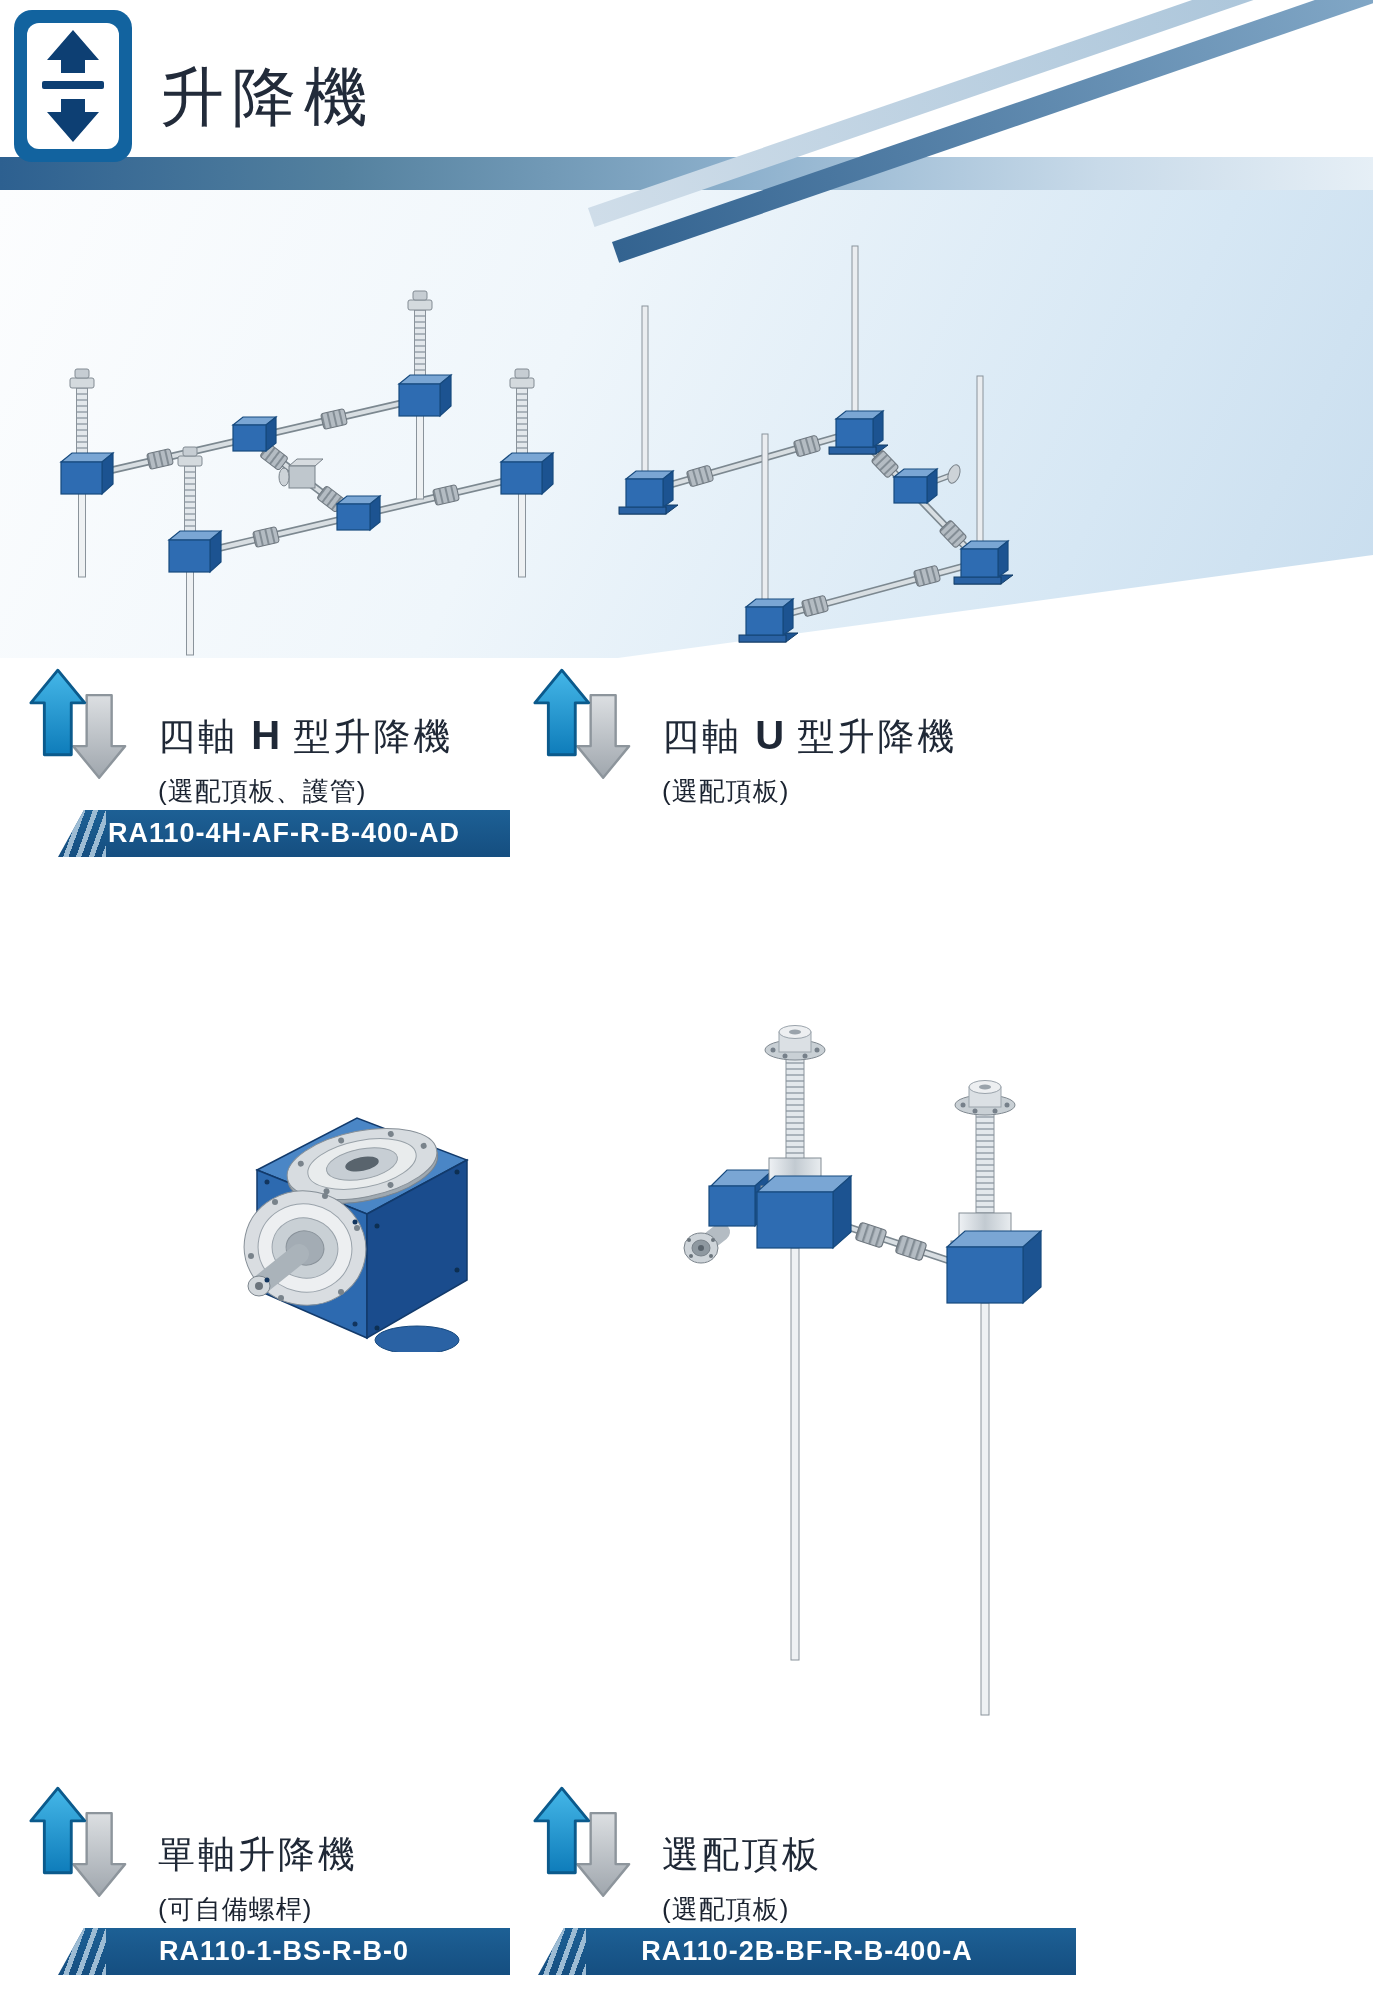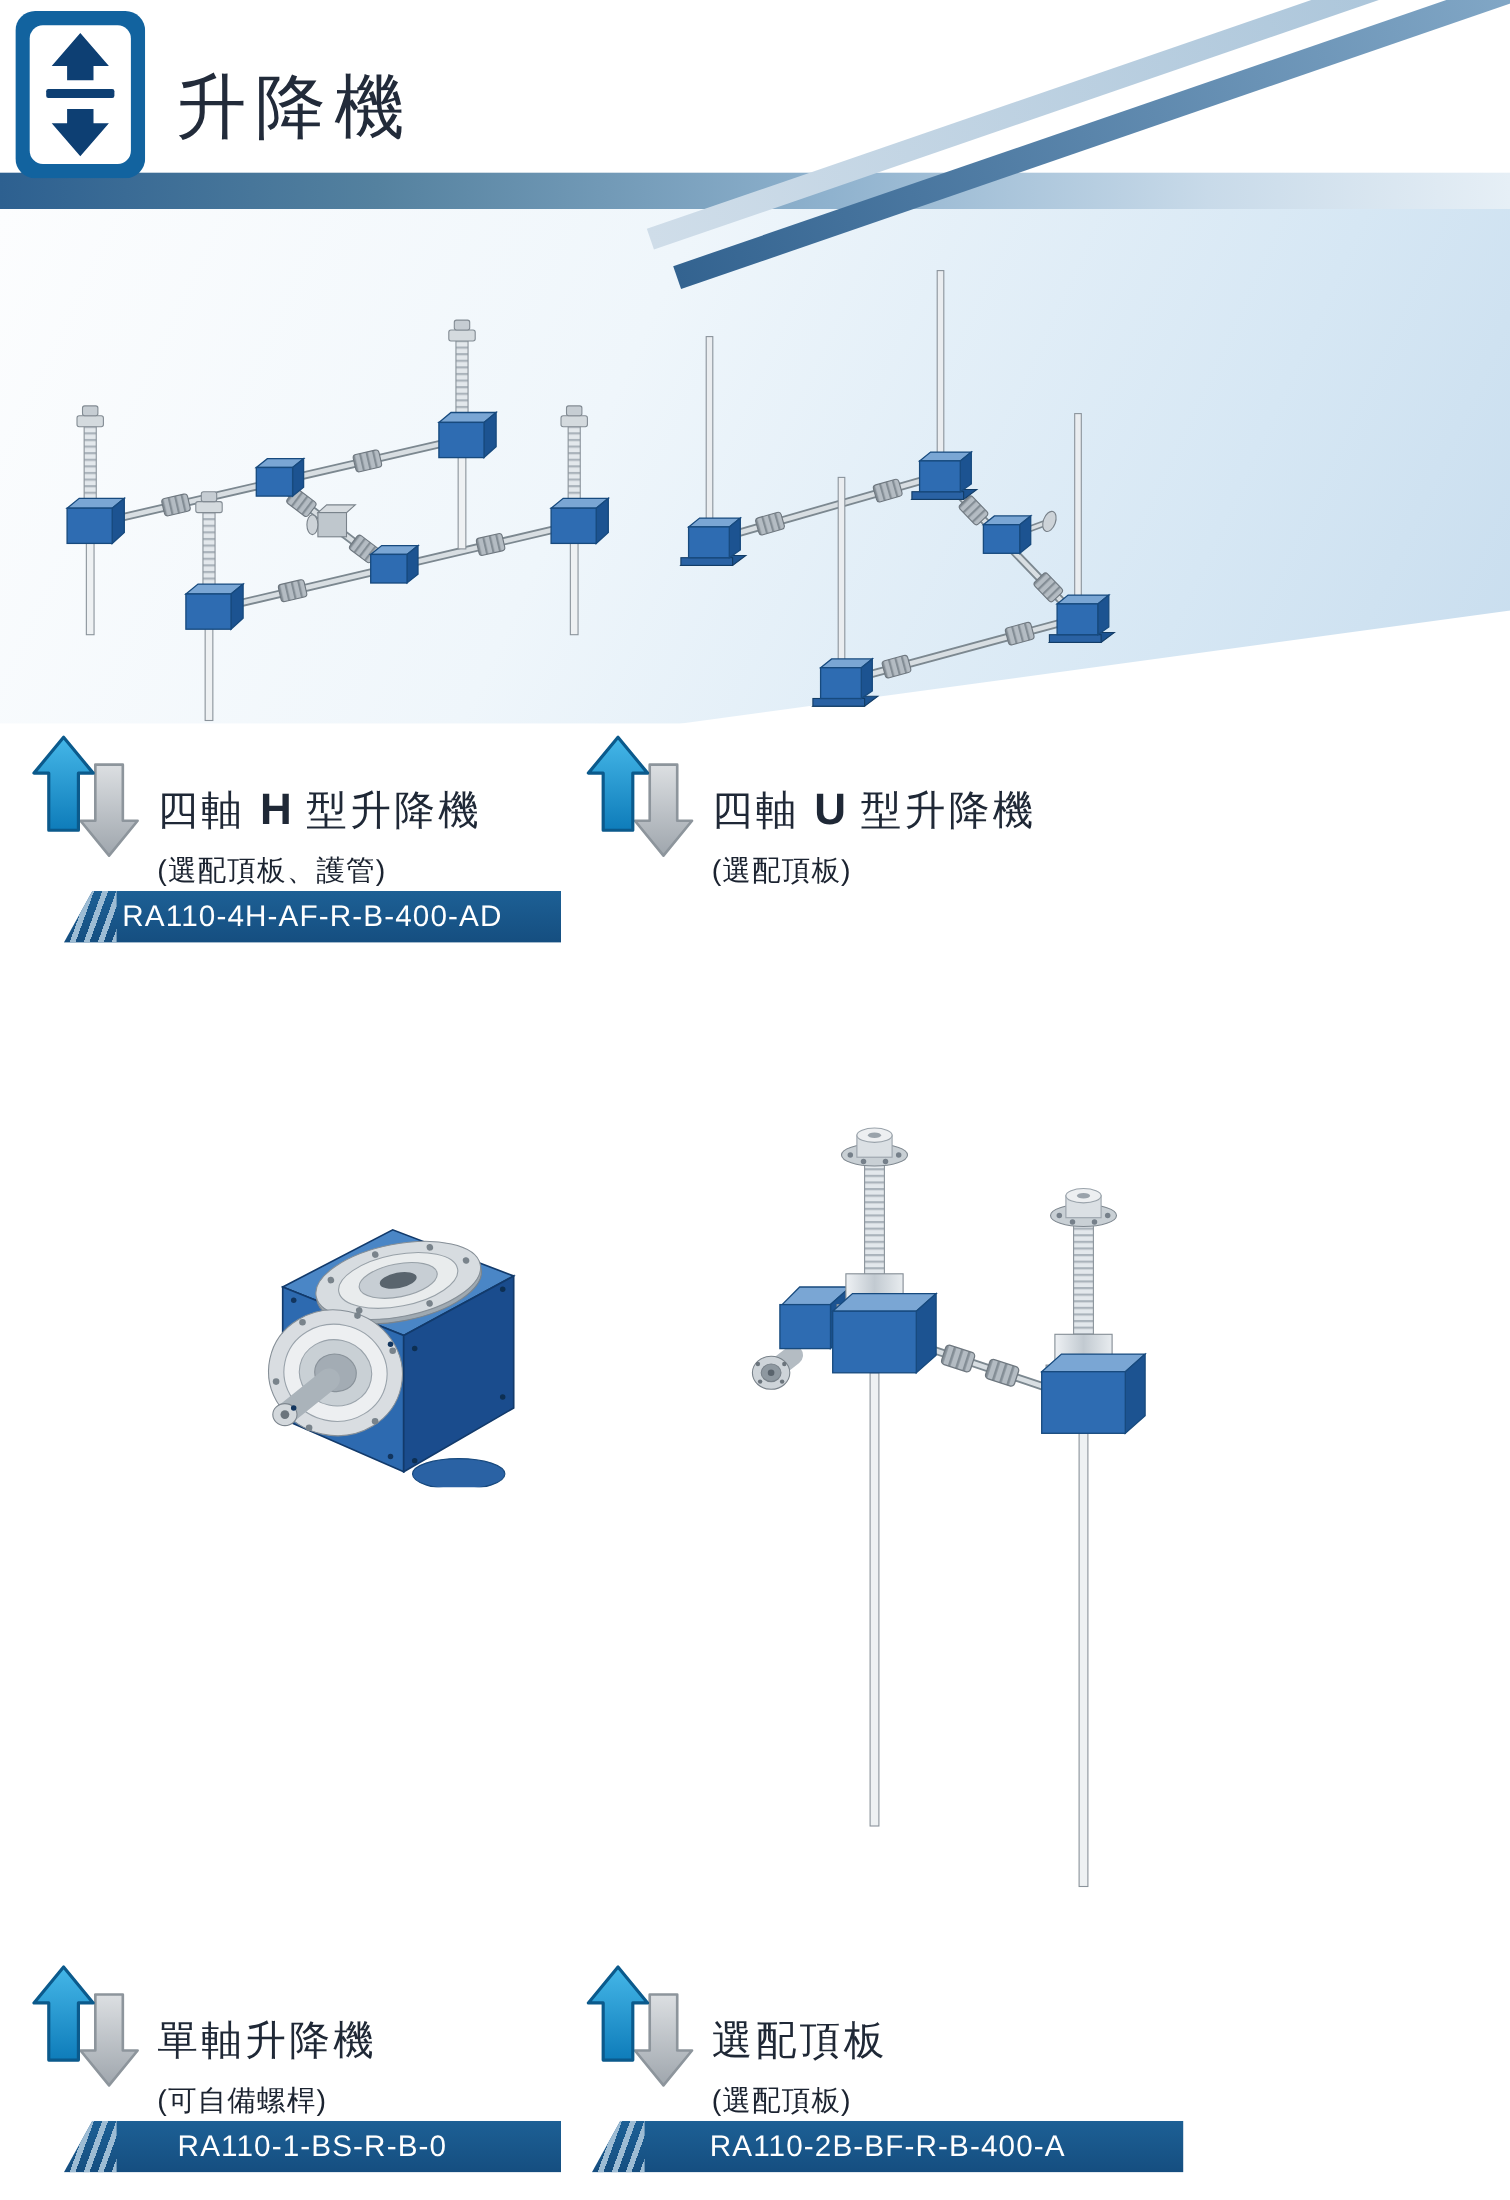--- a/index.html
+++ b/index.html
@@ -20,37 +20,37 @@
   
   .hero-panel{position:absolute;left:0;top:190px;width:100%;height:468px;z-index:1;
         background:linear-gradient(115deg,#fcfdfe 0%,#eff6fb 40%,#d6e7f4 78%,#c8ddee 100%);
         clip-path:polygon(0 0,100% 0,100% 78%,45% 100%,0 100%)}
   .illus{position:absolute;z-index:4}
   .i1{left:22px;top:205px}
   .i2{left:575px;top:192px}
   .i3{left:205px;top:1052px}
   .i4{left:645px;top:960px}
   
-  .caption{position:absolute;display:flex;gap:15px;z-index:5}
+  .caption{position:absolute;display:flex;gap:30px;z-index:5}
   .c1{left:28px;top:666px}
   .c2{left:532px;top:666px}
   .c3{left:28px;top:1784px}
   .c4{left:532px;top:1784px}
   .updown-svg{width:100px;height:116px;flex:0 0 auto}
   .cap-text{margin-top:46px}
   .cap-title{font-size:37px;font-weight:500;color:#1f2836;letter-spacing:3px;white-space:nowrap}
   .cap-letter{font-weight:800;font-size:40px;letter-spacing:0}
   .cap-sub{margin-top:12px;font-size:26px;font-weight:400;color:#1b2330;letter-spacing:1px;white-space:nowrap}
   
   .model-banner{position:absolute;height:47px;display:flex;align-items:center;justify-content:center;z-index:5;
         background:linear-gradient(180deg,#1d6095,#154e80);
         clip-path:polygon(26px 0,100% 0,100% 100%,0 100%)}
   .model-banner::before{content:"";position:absolute;left:2px;top:0;bottom:0;width:46px;
         background:repeating-linear-gradient(110deg,rgba(255,255,255,0) 0 7px,#9dbcd4 7px 12px)}
-  .model-text{position:relative;color:#fff;font-size:27px;font-weight:400;letter-spacing:1px;white-space:nowrap}
+  .model-text{position:relative;color:#fff;font-size:27px;font-weight:700;letter-spacing:1px;white-space:nowrap}
   .b1{left:58px;top:810px;width:452px}
   .b2{left:562px;top:810px;width:452px}
   .b3{left:58px;top:1928px;width:452px}
   .b4{left:538px;top:1928px;width:538px}
   
   .shaft-o{stroke:#7c8890;stroke-width:7.5;fill:none;stroke-linecap:round}
   .shaft-i{stroke:#d8dee2;stroke-width:4.2;fill:none;stroke-linecap:round}
   .shaft-o2{stroke:#7c8890;stroke-width:6;fill:none;stroke-linecap:round}
   .shaft-i2{stroke:#d8dee2;stroke-width:3.2;fill:none;stroke-linecap:round}
 </style>

